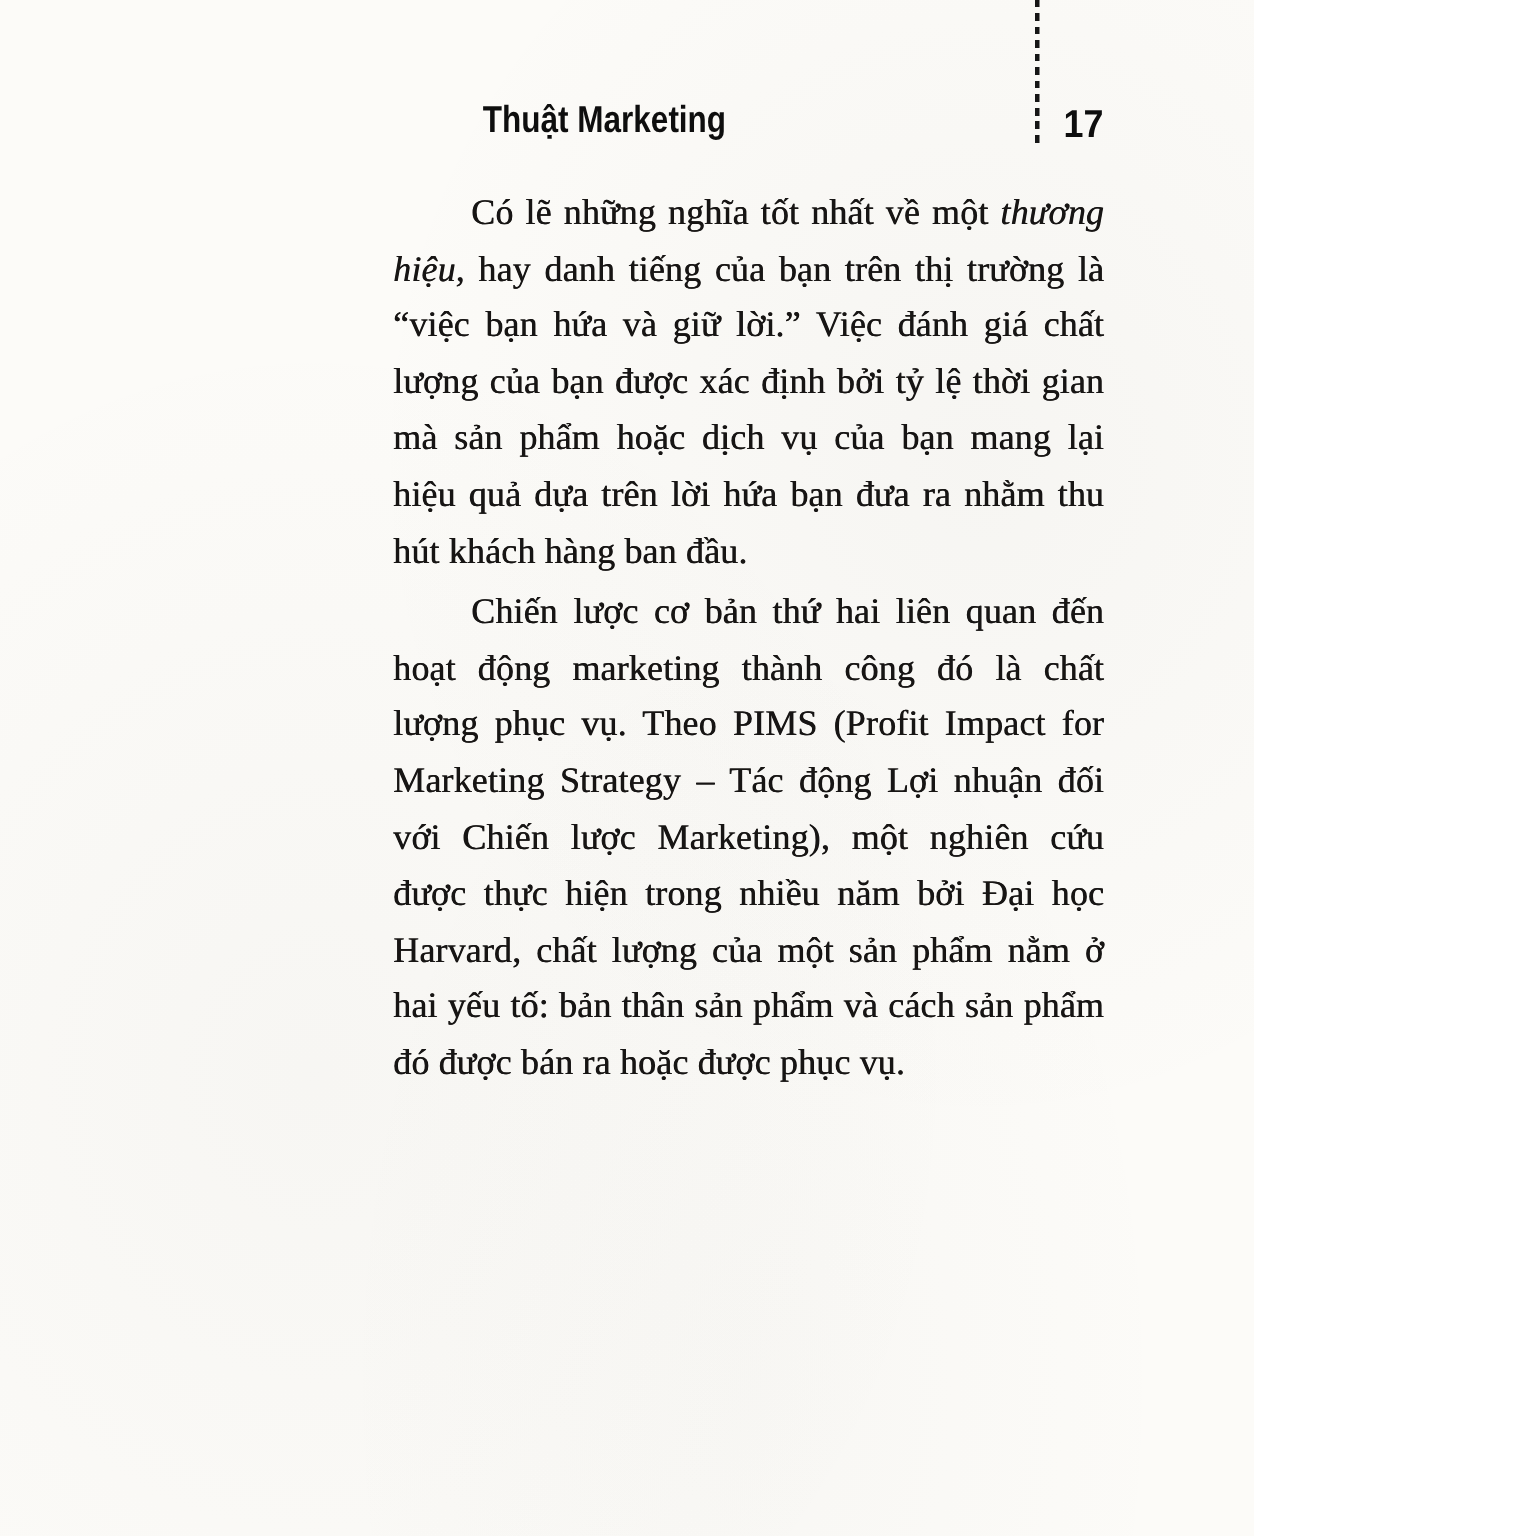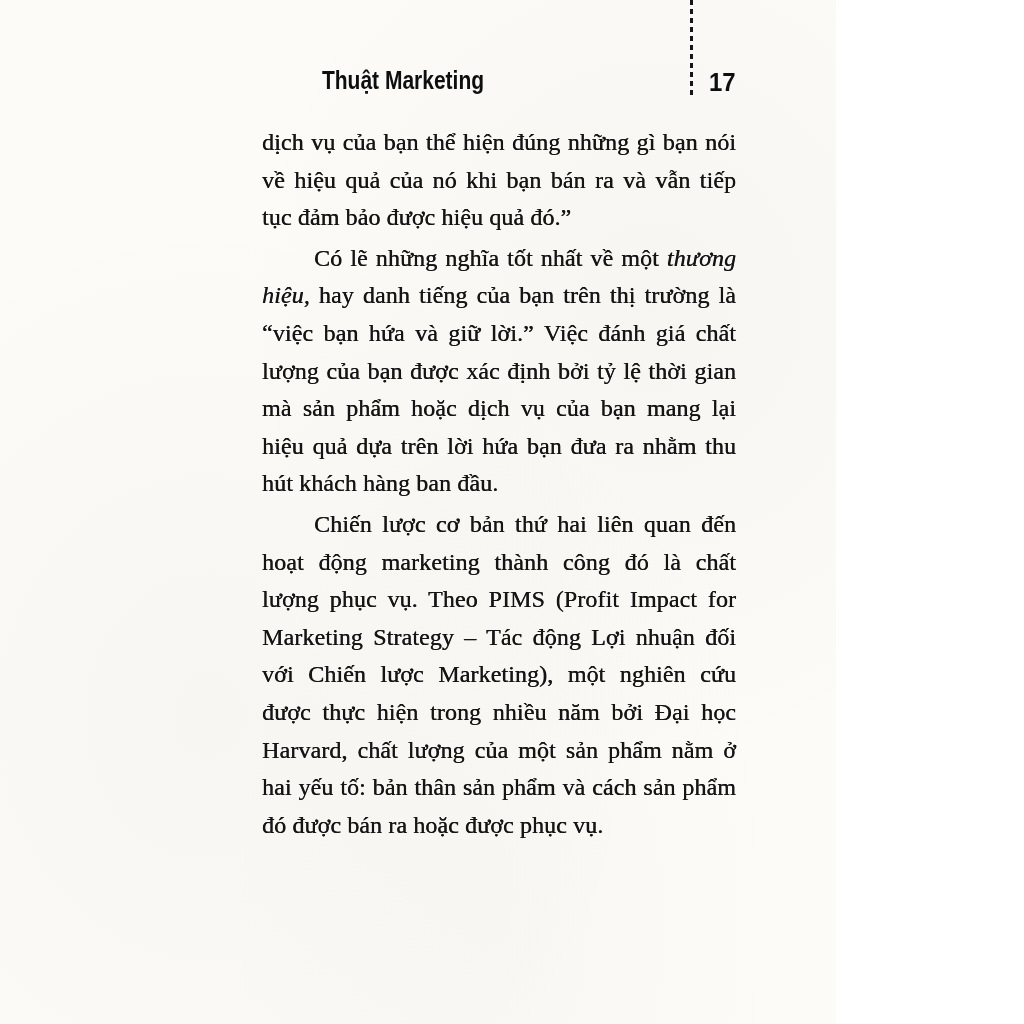--- a/index.html
+++ b/index.html
@@ -84,21 +84,20 @@
 
 <div class="page">
 
   <div>
     <span class="head-title">Thuật Marketing</span>
     <span class="head-divider"></span>
     <span class="head-page">17</span>
   </div>
 
   <div class="text-block">
-    <p class="para">dịch vụ của bạn thể hiện đúng những gì bạn nói về hiệu quả của nó khi bạn bán ra và vẫn tiếp tục đảm bảo được hiệu quả đó.”</p>
 
     <p class="para indent"><span>Có lẽ những nghĩa tốt nhất về một </span><em>thương hiệu,</em><span> hay danh tiếng của bạn trên thị trường là “việc bạn hứa và giữ lời.” Việc đánh giá chất lượng của bạn được xác định bởi tỷ lệ thời gian mà sản phẩm hoặc dịch vụ của bạn mang lại hiệu quả dựa trên lời hứa bạn đưa ra nhằm thu hút khách hàng ban đầu.</span></p>
 
     <p class="para indent">Chiến lược cơ bản thứ hai liên quan đến hoạt động marketing thành công đó là chất lượng phục vụ. Theo PIMS (Profit Impact for Marketing Strategy – Tác động Lợi nhuận đối với Chiến lược Marketing), một nghiên cứu được thực hiện trong nhiều năm bởi Đại học Harvard, chất lượng của một sản phẩm nằm ở hai yếu tố: bản thân sản phẩm và cách sản phẩm đó được bán ra hoặc được phục vụ.</p>
 
   </div>
 
 </div>
 
 </body></html>

